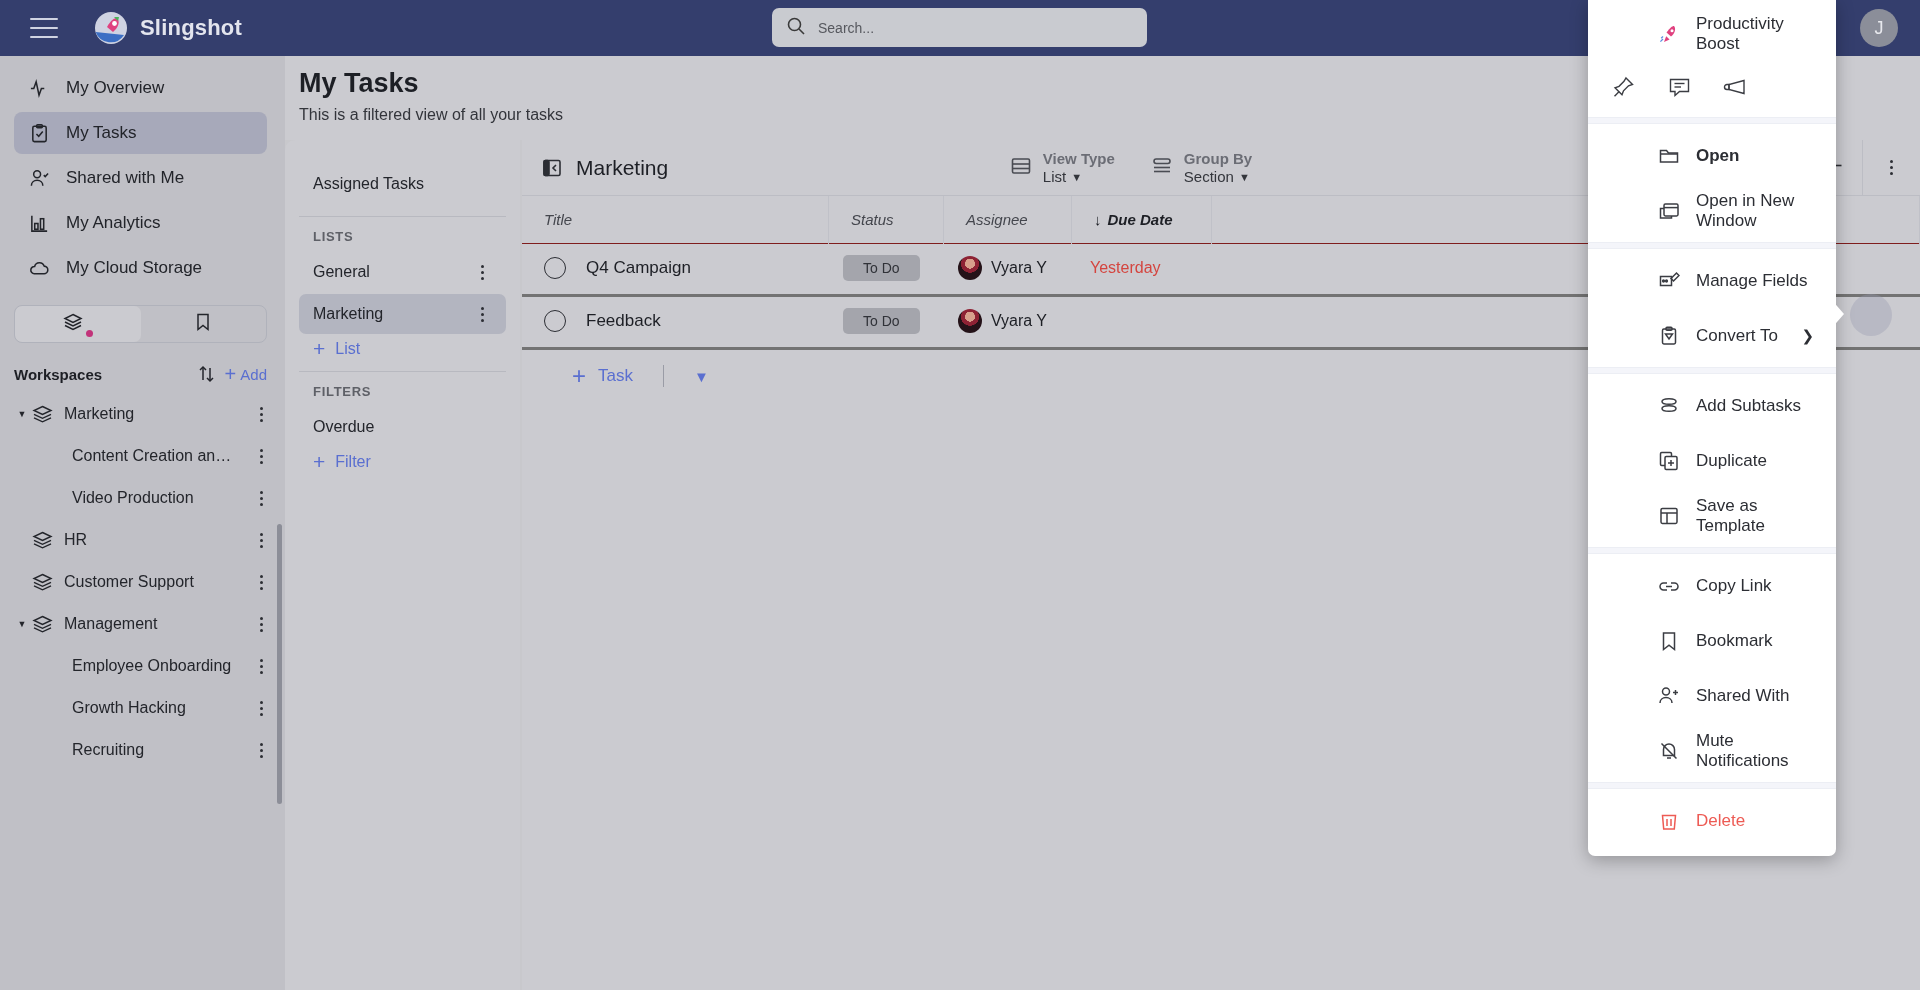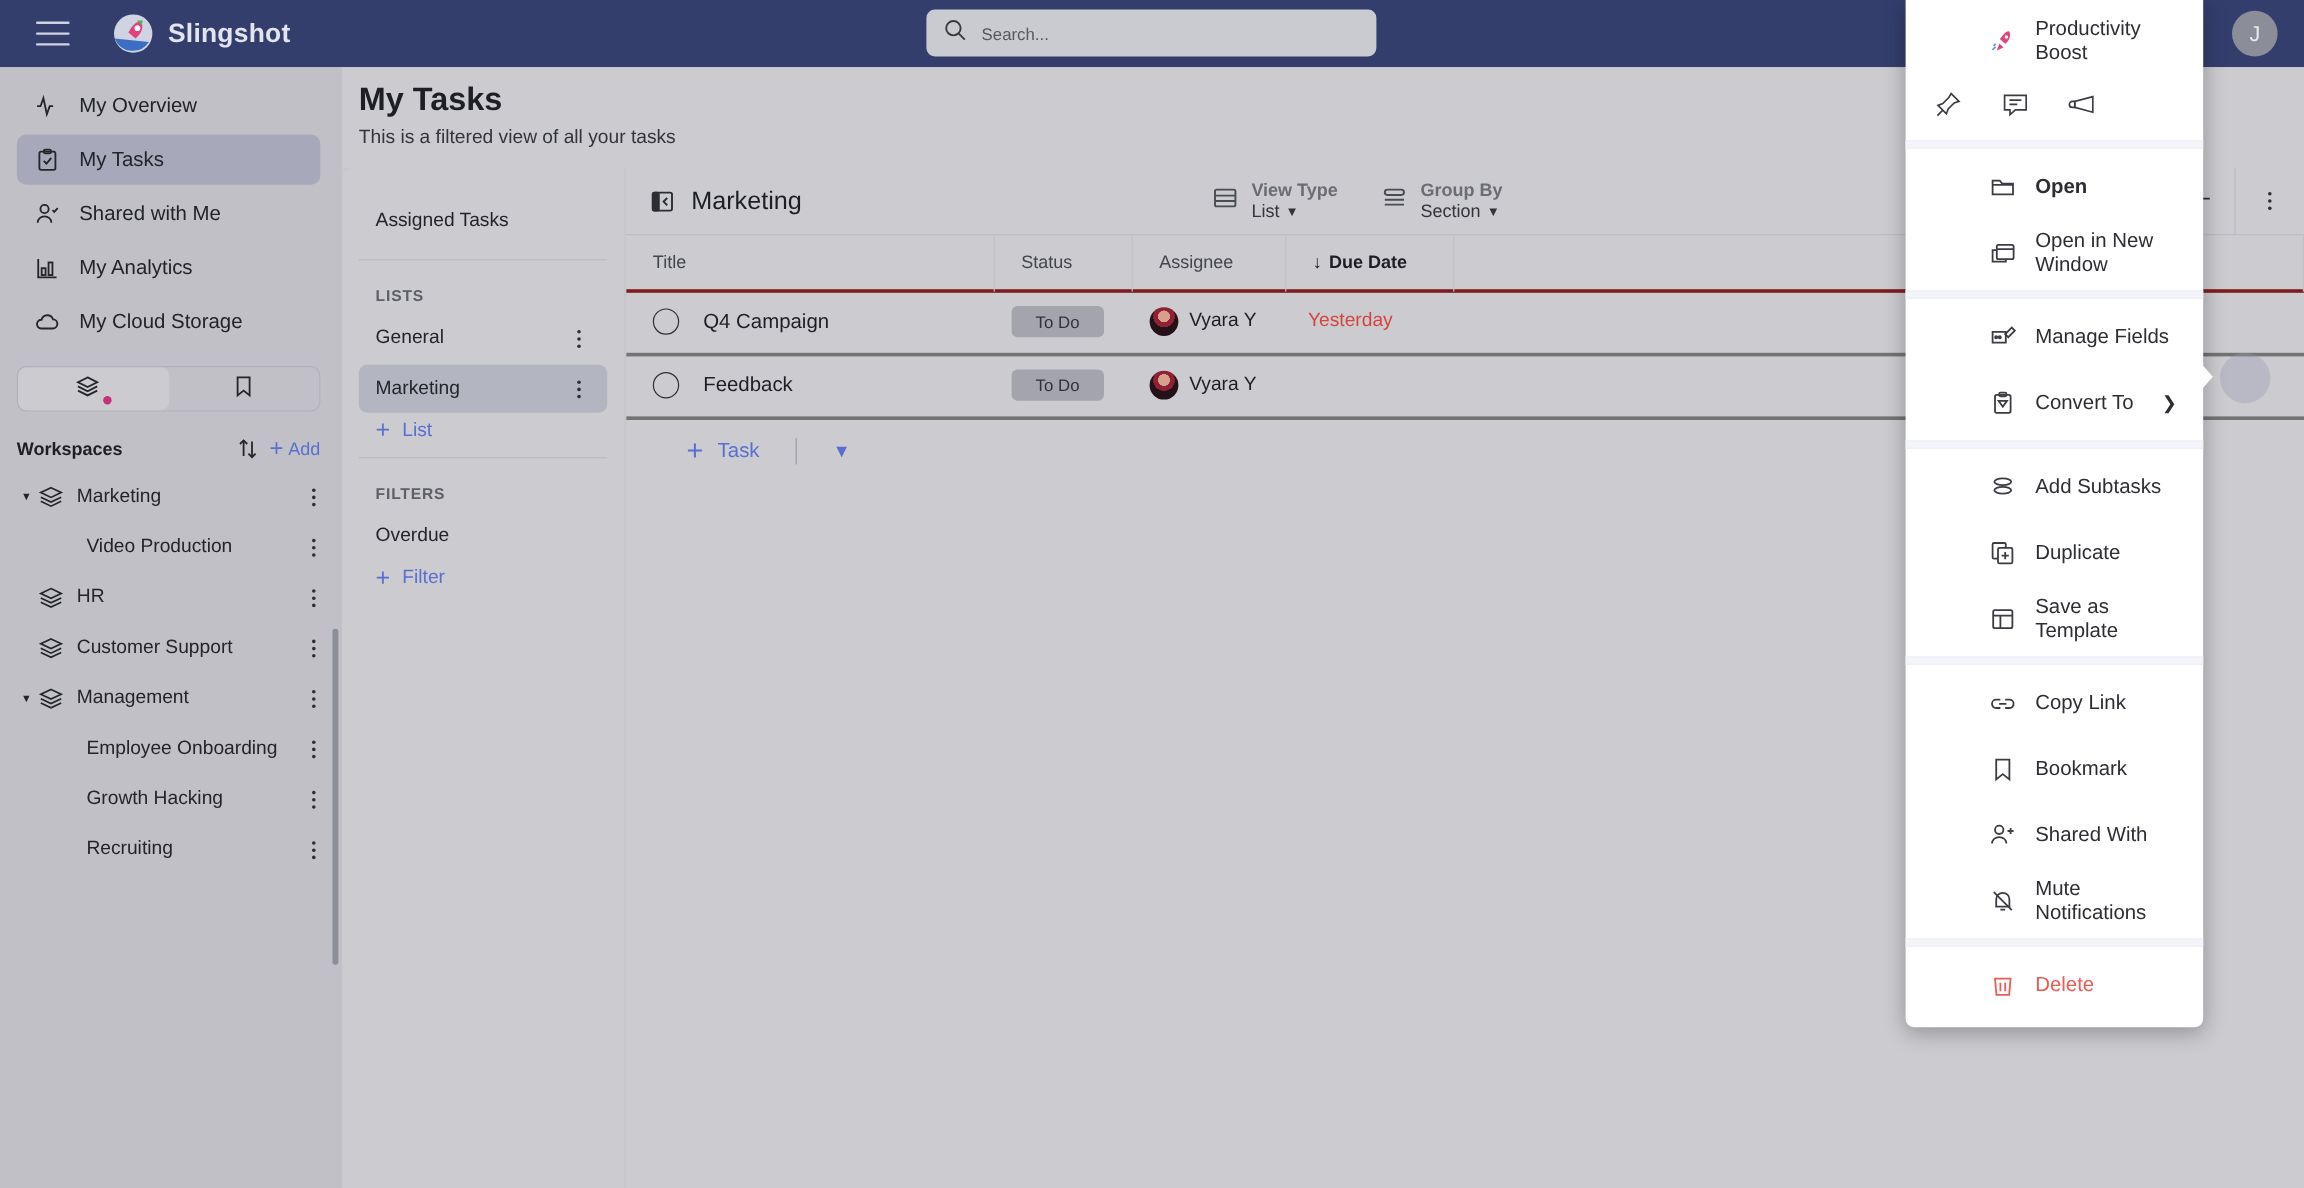--- a/index.html
+++ b/index.html
@@ -108,21 +108,21 @@
     background: #cbcbd0; border-radius: 10px 0 0 0;
     padding-top: 22px;
   }
   .lp-item {
     height: 40px; display: flex; align-items: center; justify-content: space-between;
     margin: 2px 14px; padding: 0 14px; border-radius: 7px;
     font-size: 16px; color: #23252b; cursor: pointer;
   }
   .lp-item.sel { background: #b3b5c0; }
   .lp-sep { height: 1px; background: #b8b9c0; margin: 12px 14px; }
-  .lp-cap { font-size: 13px; font-weight: bold; letter-spacing: .7px; color: #5e6067; margin: 22px 28px 8px; }
+  .lp-cap { font-size: 13px; font-weight: bold; letter-spacing: .7px; color: #5e6067; margin: 12px 28px 8px; }
   .lp-add { display: flex; align-items: center; gap: 10px; margin: 4px 28px; font-size: 16px; color: #5a6fd0; cursor: pointer; }
   .lp-add .plus { font-size: 21px; line-height: 1; }
 
   
   .taskpanel {
     position: absolute; left: 522px; top: 140px; width: 1398px; height: 850px;
     background: #cbcbd0;
   }
   .tp-head {
     height: 56px; display: flex; align-items: center; padding-left: 20px;
@@ -141,21 +141,21 @@
     width: 60px; height: 56px; background: #5a6fd0; flex: none;
   }
   .tp-ibtn {
     width: 58px; height: 56px; flex: none;
     display: flex; align-items: center; justify-content: center; cursor: pointer;
     border-left: 1px solid #bcbdc4;
   }
   .tp-ibtn svg { width: 23px; height: 23px; stroke: #2c2e34; fill: none; stroke-width: 1.6; }
 
   
-  .thead { display: flex; height: 48px; align-items: center; border-bottom: 3px solid #7f1d1d; }
+  .thead { display: flex; height: 48px; align-items: center; border-bottom: 1px solid #7f1d1d; font-style: italic; }
   .th { font-size: 15px; color: #44464d; padding-left: 22px; height: 48px; display: flex; align-items: center; border-right: 1px solid #c0c1c8; }
   .th.sorted { font-weight: bold; color: #1d1f25; gap: 6px; }
   .c-title { width: 307px; }
   .c-status { width: 115px; }
   .c-assignee { width: 128px; }
   .c-due { width: 140px; }
   .c-rest { flex: 1; }
 
   .trow { display: flex; height: 53px; align-items: flex-end; border-bottom: 3px solid #737373; }
   .trow .cell { height: 53px; display: flex; align-items: center; padding-left: 22px; }
@@ -335,20 +335,28 @@
             </svg>
         </span>
         <span class="lbl">Marketing</span>
         <span class="kebab">
             <i></i>
             <i></i>
             <i></i>
           </span>
       </div>
       <div class="ws-row child">
+        <span class="lbl">Content Creation an…</span>
+        <span class="kebab">
+            <i></i>
+            <i></i>
+            <i></i>
+          </span>
+      </div>
+      <div class="ws-row child">
         <span class="lbl">Video Production</span>
         <span class="kebab">
             <i></i>
             <i></i>
             <i></i>
           </span>
       </div>
       <div class="ws-row top">
         <span class="caret"></span>
         <span class="layers">

